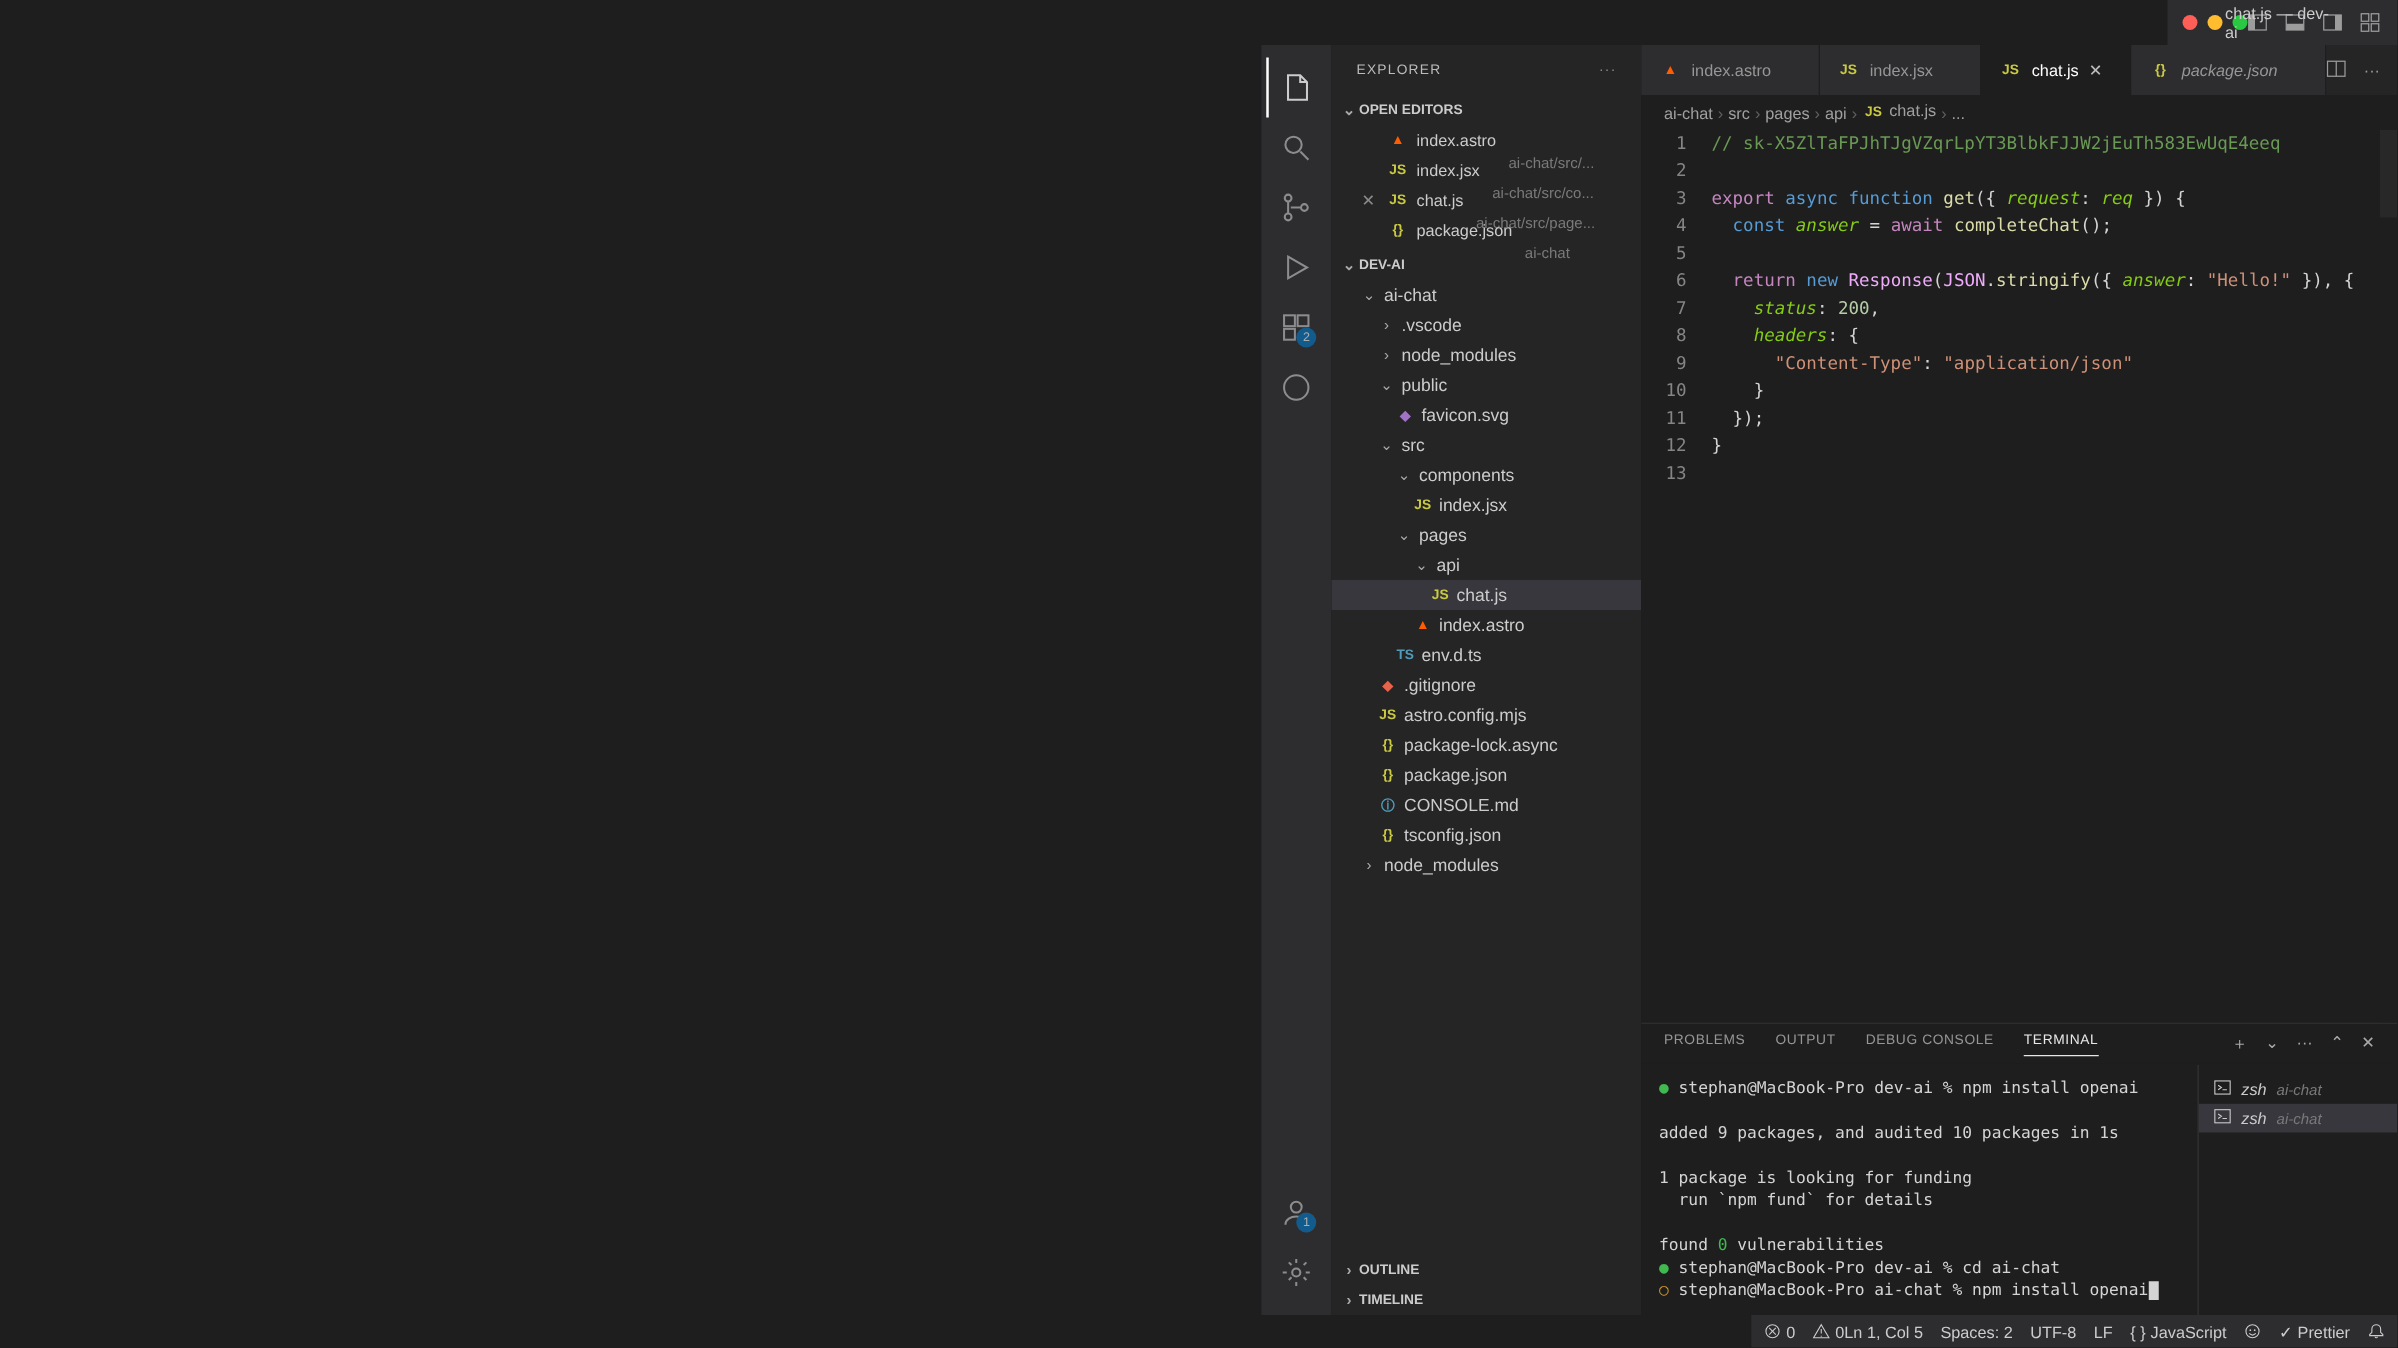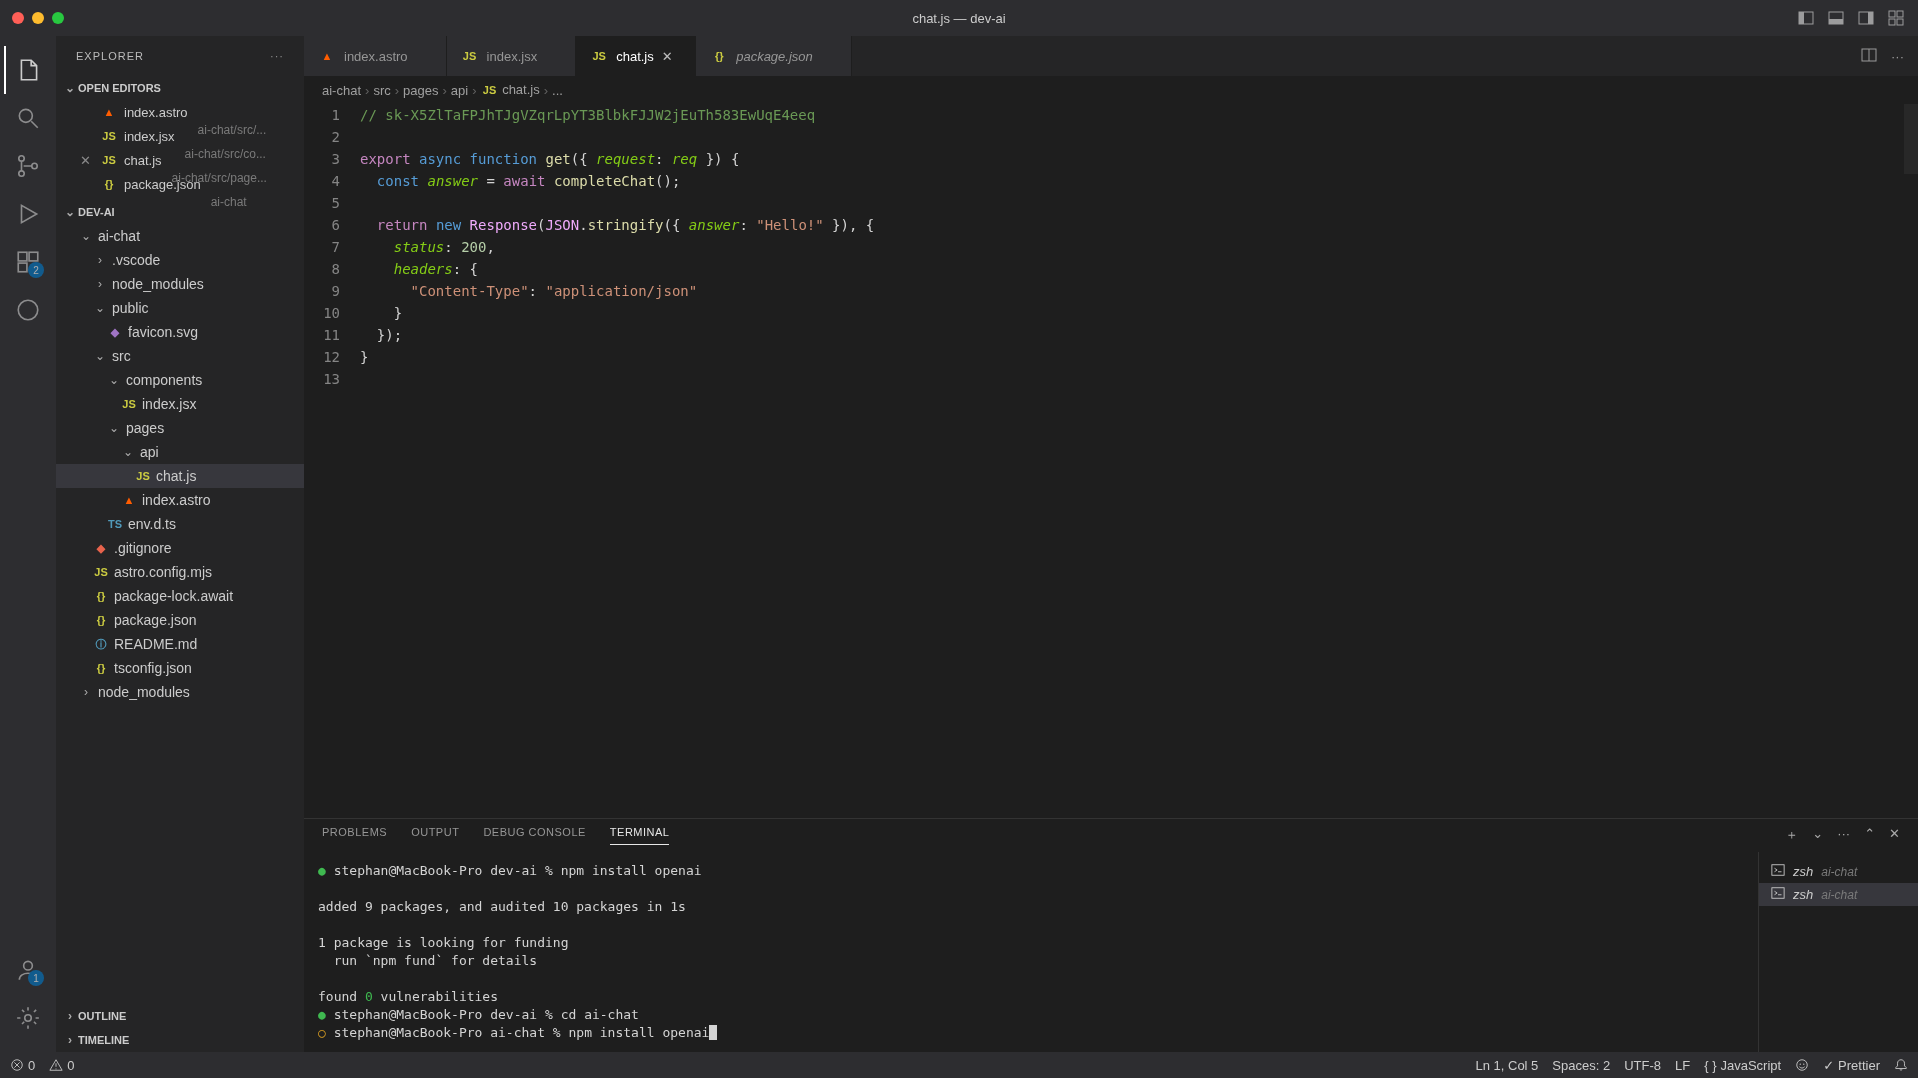--- a/index.html
+++ b/index.html
@@ -1,17 +1,17 @@
 <!DOCTYPE html>
 <html><head>
 <meta charset="utf-8">
 <style>
 * { margin: 0; padding: 0; box-sizing: border-box; }
 body { font-family: -apple-system, BlinkMacSystemFont, "Segoe UI", sans-serif; background: #1e1e1e; color: #cccccc; height: 100vh; overflow: hidden; font-size: 13px; }
-.window { display: flex; flex-direction: column; height: 100vh; }
+.window { display: flex; flex-direction: column; height: 100vh; align-items: flex-end; }
 .titlebar { height: 36px; background: #2d2d30; display: flex; align-items: center; position: relative; }
 .traffic-lights { display: flex; gap: 8px; padding-left: 12px; }
 .traffic-light { width: 12px; height: 12px; border-radius: 50%; }
 .tl-red { background: #ff5f57; }
 .tl-yellow { background: #febc2e; }
 .tl-green { background: #28c840; }
 .window-title { position: absolute; left: 50%; transform: translateX(-50%); color: #cccccc; font-size: 13px; }
 .titlebar-right { margin-left: auto; display: flex; gap: 14px; padding-right: 14px; }
 .titlebar-icon { width: 16px; height: 16px; display: flex; align-items: center; justify-content: center; opacity: 0.7; }
 .main-area { display: flex; flex: 1; overflow: hidden; }
@@ -281,29 +281,29 @@
           <div class="tree-item tree-indent-2">
        <span class="file-icon icon-git">◆</span>
        <span>.gitignore</span>
      </div>
           <div class="tree-item tree-indent-2">
        <span class="file-icon icon-js">JS</span>
        <span>astro.config.mjs</span>
      </div>
           <div class="tree-item tree-indent-2">
        <span class="file-icon icon-json">{}</span>
-       <span>package-lock.await</span>
+       <span>package-lock.async</span>
      </div>
           <div class="tree-item tree-indent-2">
        <span class="file-icon icon-json">{}</span>
        <span>package.json</span>
      </div>
           <div class="tree-item tree-indent-2">
        <span class="file-icon icon-md">ⓘ</span>
-       <span>README.md</span>
+       <span>CONSOLE.md</span>
      </div>
           <div class="tree-item tree-indent-2">
        <span class="file-icon icon-json">{}</span>
        <span>tsconfig.json</span>
      </div>
           <div class="tree-item tree-indent-1">
        <span class="chevron">›</span>
        <span>node_modules</span>
      </div>
         </div>

